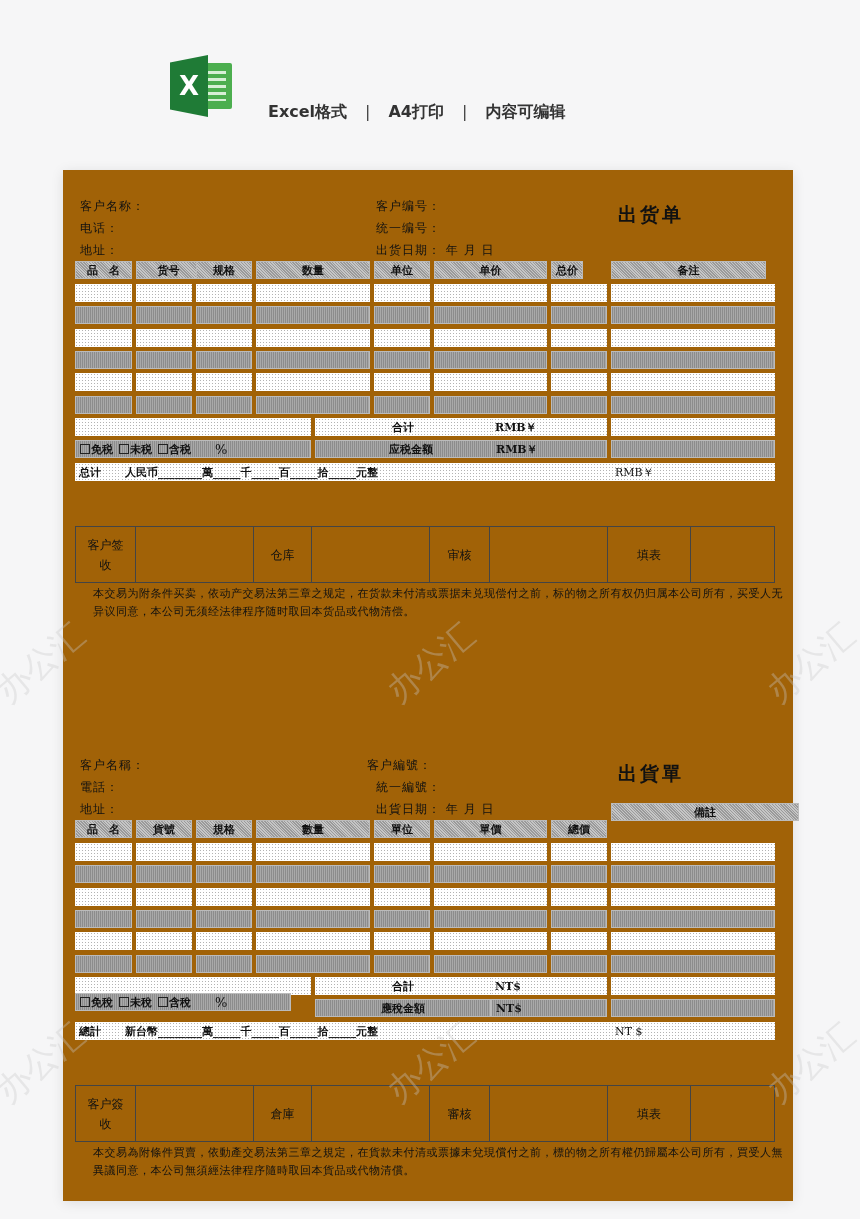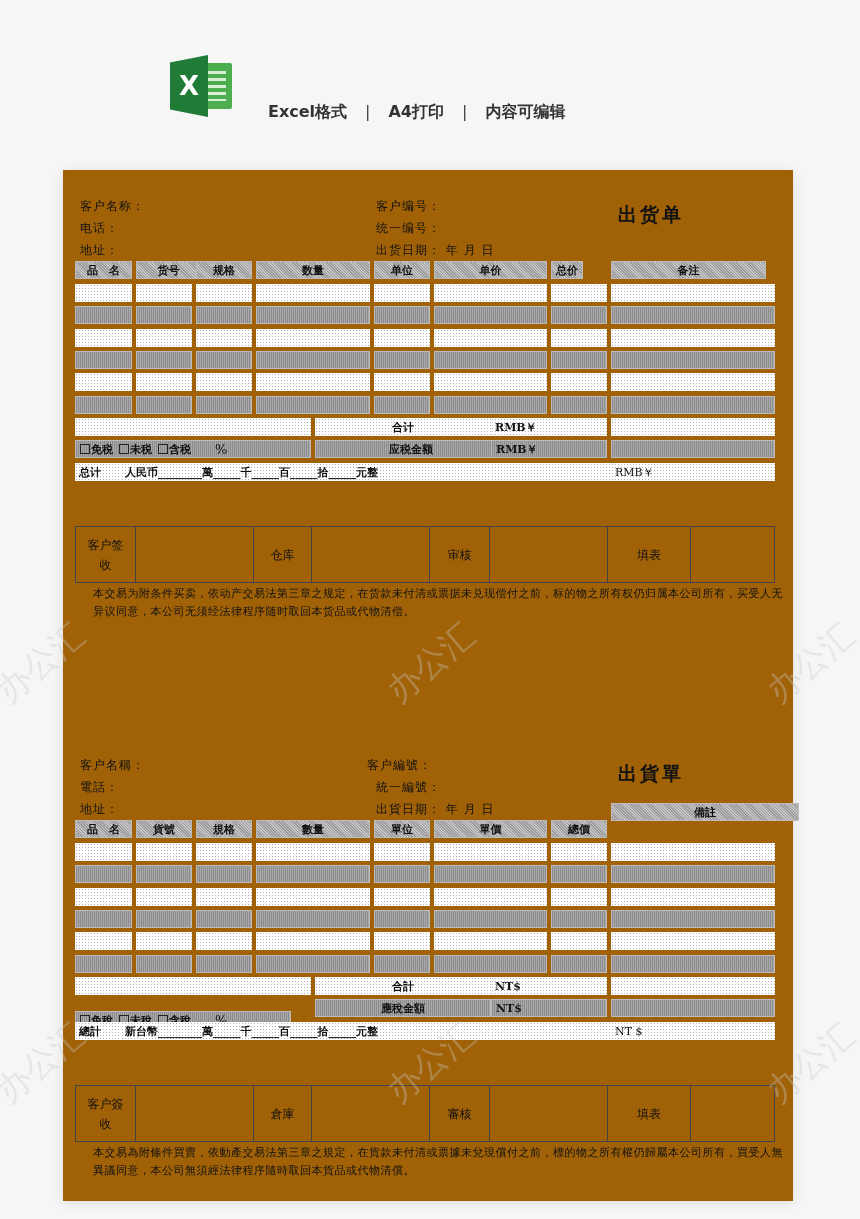--- a/index.html
+++ b/index.html
@@ -222,21 +222,21 @@
         <div class="cell dark" style="left:133px;top:225.5px;width:56px"></div>
         <div class="cell dark" style="left:193px;top:225.5px;width:114px"></div>
         <div class="cell dark" style="left:311px;top:225.5px;width:56px"></div>
         <div class="cell dark" style="left:371px;top:225.5px;width:113px"></div>
         <div class="cell dark" style="left:488px;top:225.5px;width:56px"></div>
         <div class="cell dark" style="left:548px;top:225.5px;width:164px"></div>
         <div class="cell light" style="left:12px;top:248px;width:236px"></div>
         <div class="cell light" style="left:252px;top:248px;width:176px">合計</div>
         <div class="cell light left" style="left:428px;top:248px;width:116px">NT$</div>
         <div class="cell light" style="left:548px;top:248px;width:164px"></div>
-        <div class="cell dark left" style="left:12px;top:282px;width:216px;gap:6px">
+        <div class="cell dark left" style="left:12px;top:264px;width:216px;gap:6px">
       <span><span style="display:inline-block;width:10px;height:10px;border:1px solid #222;vertical-align:-1px;margin-right:1px"></span><span>免稅</span></span>
           <span><span style="display:inline-block;width:10px;height:10px;border:1px solid #222;vertical-align:-1px;margin-right:1px"></span><span>未稅</span></span>
           <span><span style="display:inline-block;width:10px;height:10px;border:1px solid #222;vertical-align:-1px;margin-right:1px"></span><span>含稅</span></span>
       <span style="margin-left:18px;font-size:13px;font-weight:normal">%</span>
         </div>
         <div class="cell dark" style="left:252px;top:270px;width:176px">應稅金額</div>
         <div class="cell dark left" style="left:428px;top:270px;width:116px">NT$</div>
         <div class="cell dark" style="left:548px;top:270px;width:164px"></div>
         <div class="cell light left" style="left:12px;top:293px;width:46px">總計</div>
         <div class="cell light left" style="left:58px;top:293px;width:370px">新台幣________萬_____千_____百_____拾_____元整</div>

